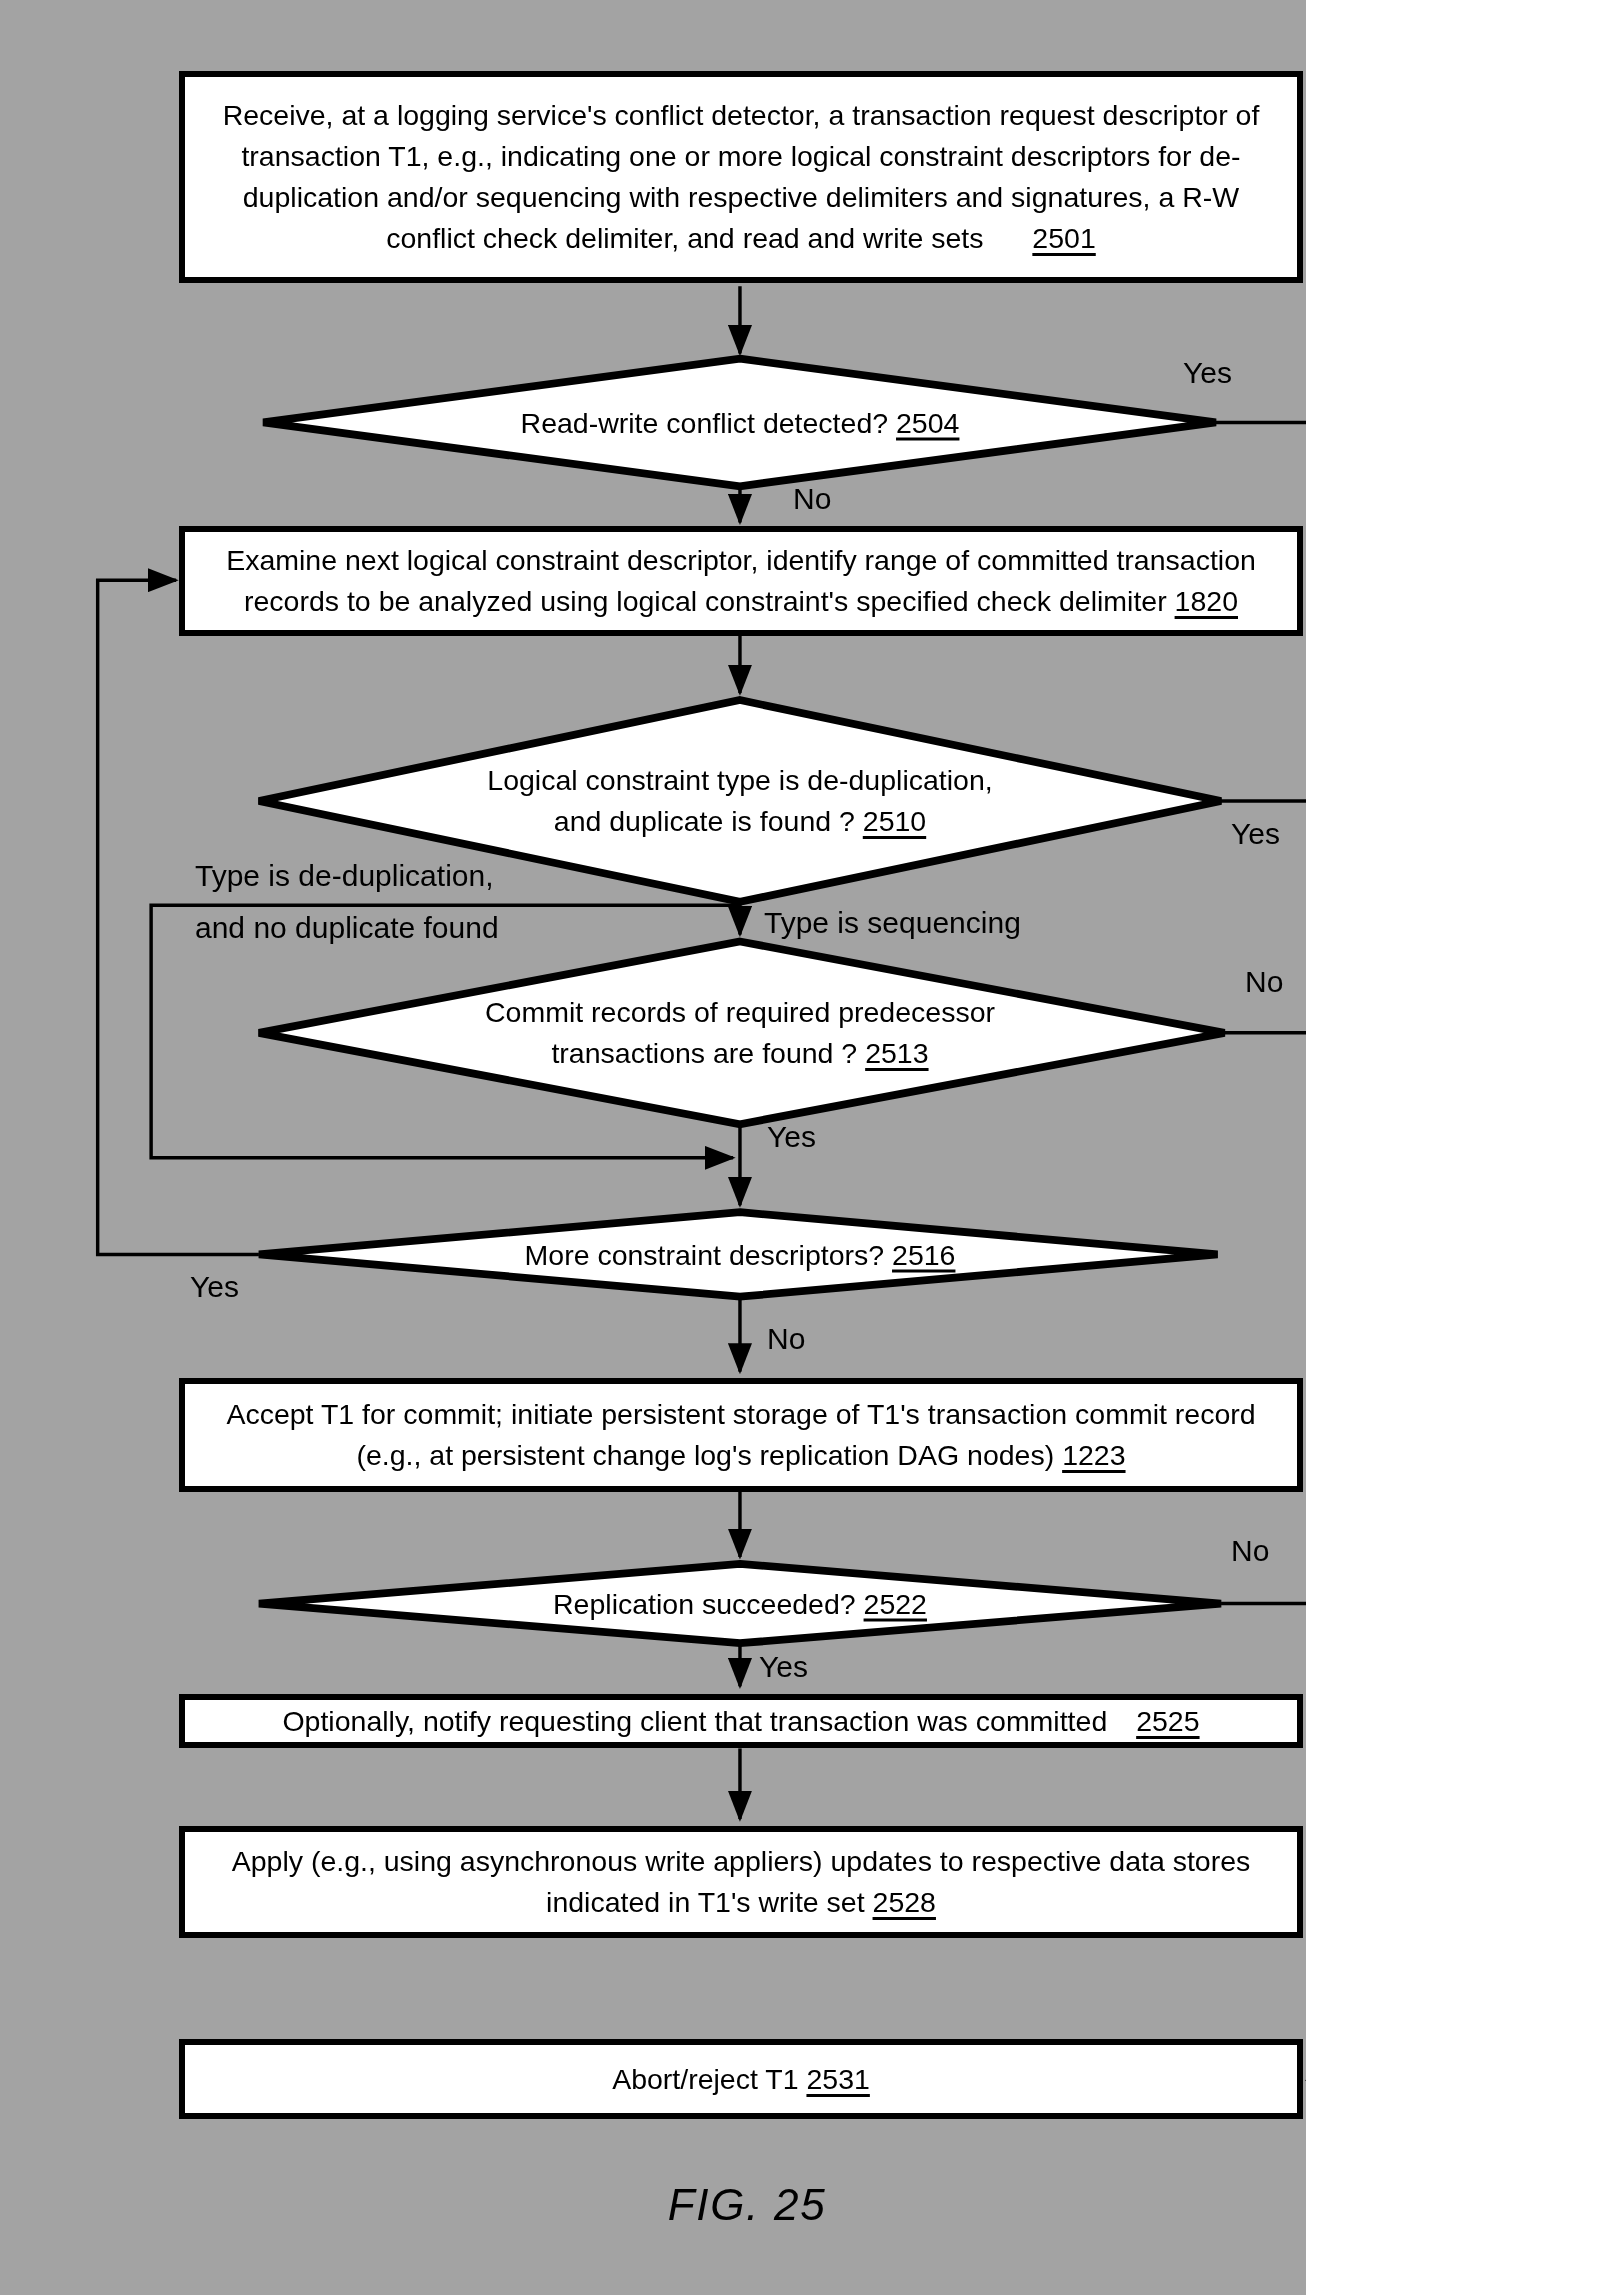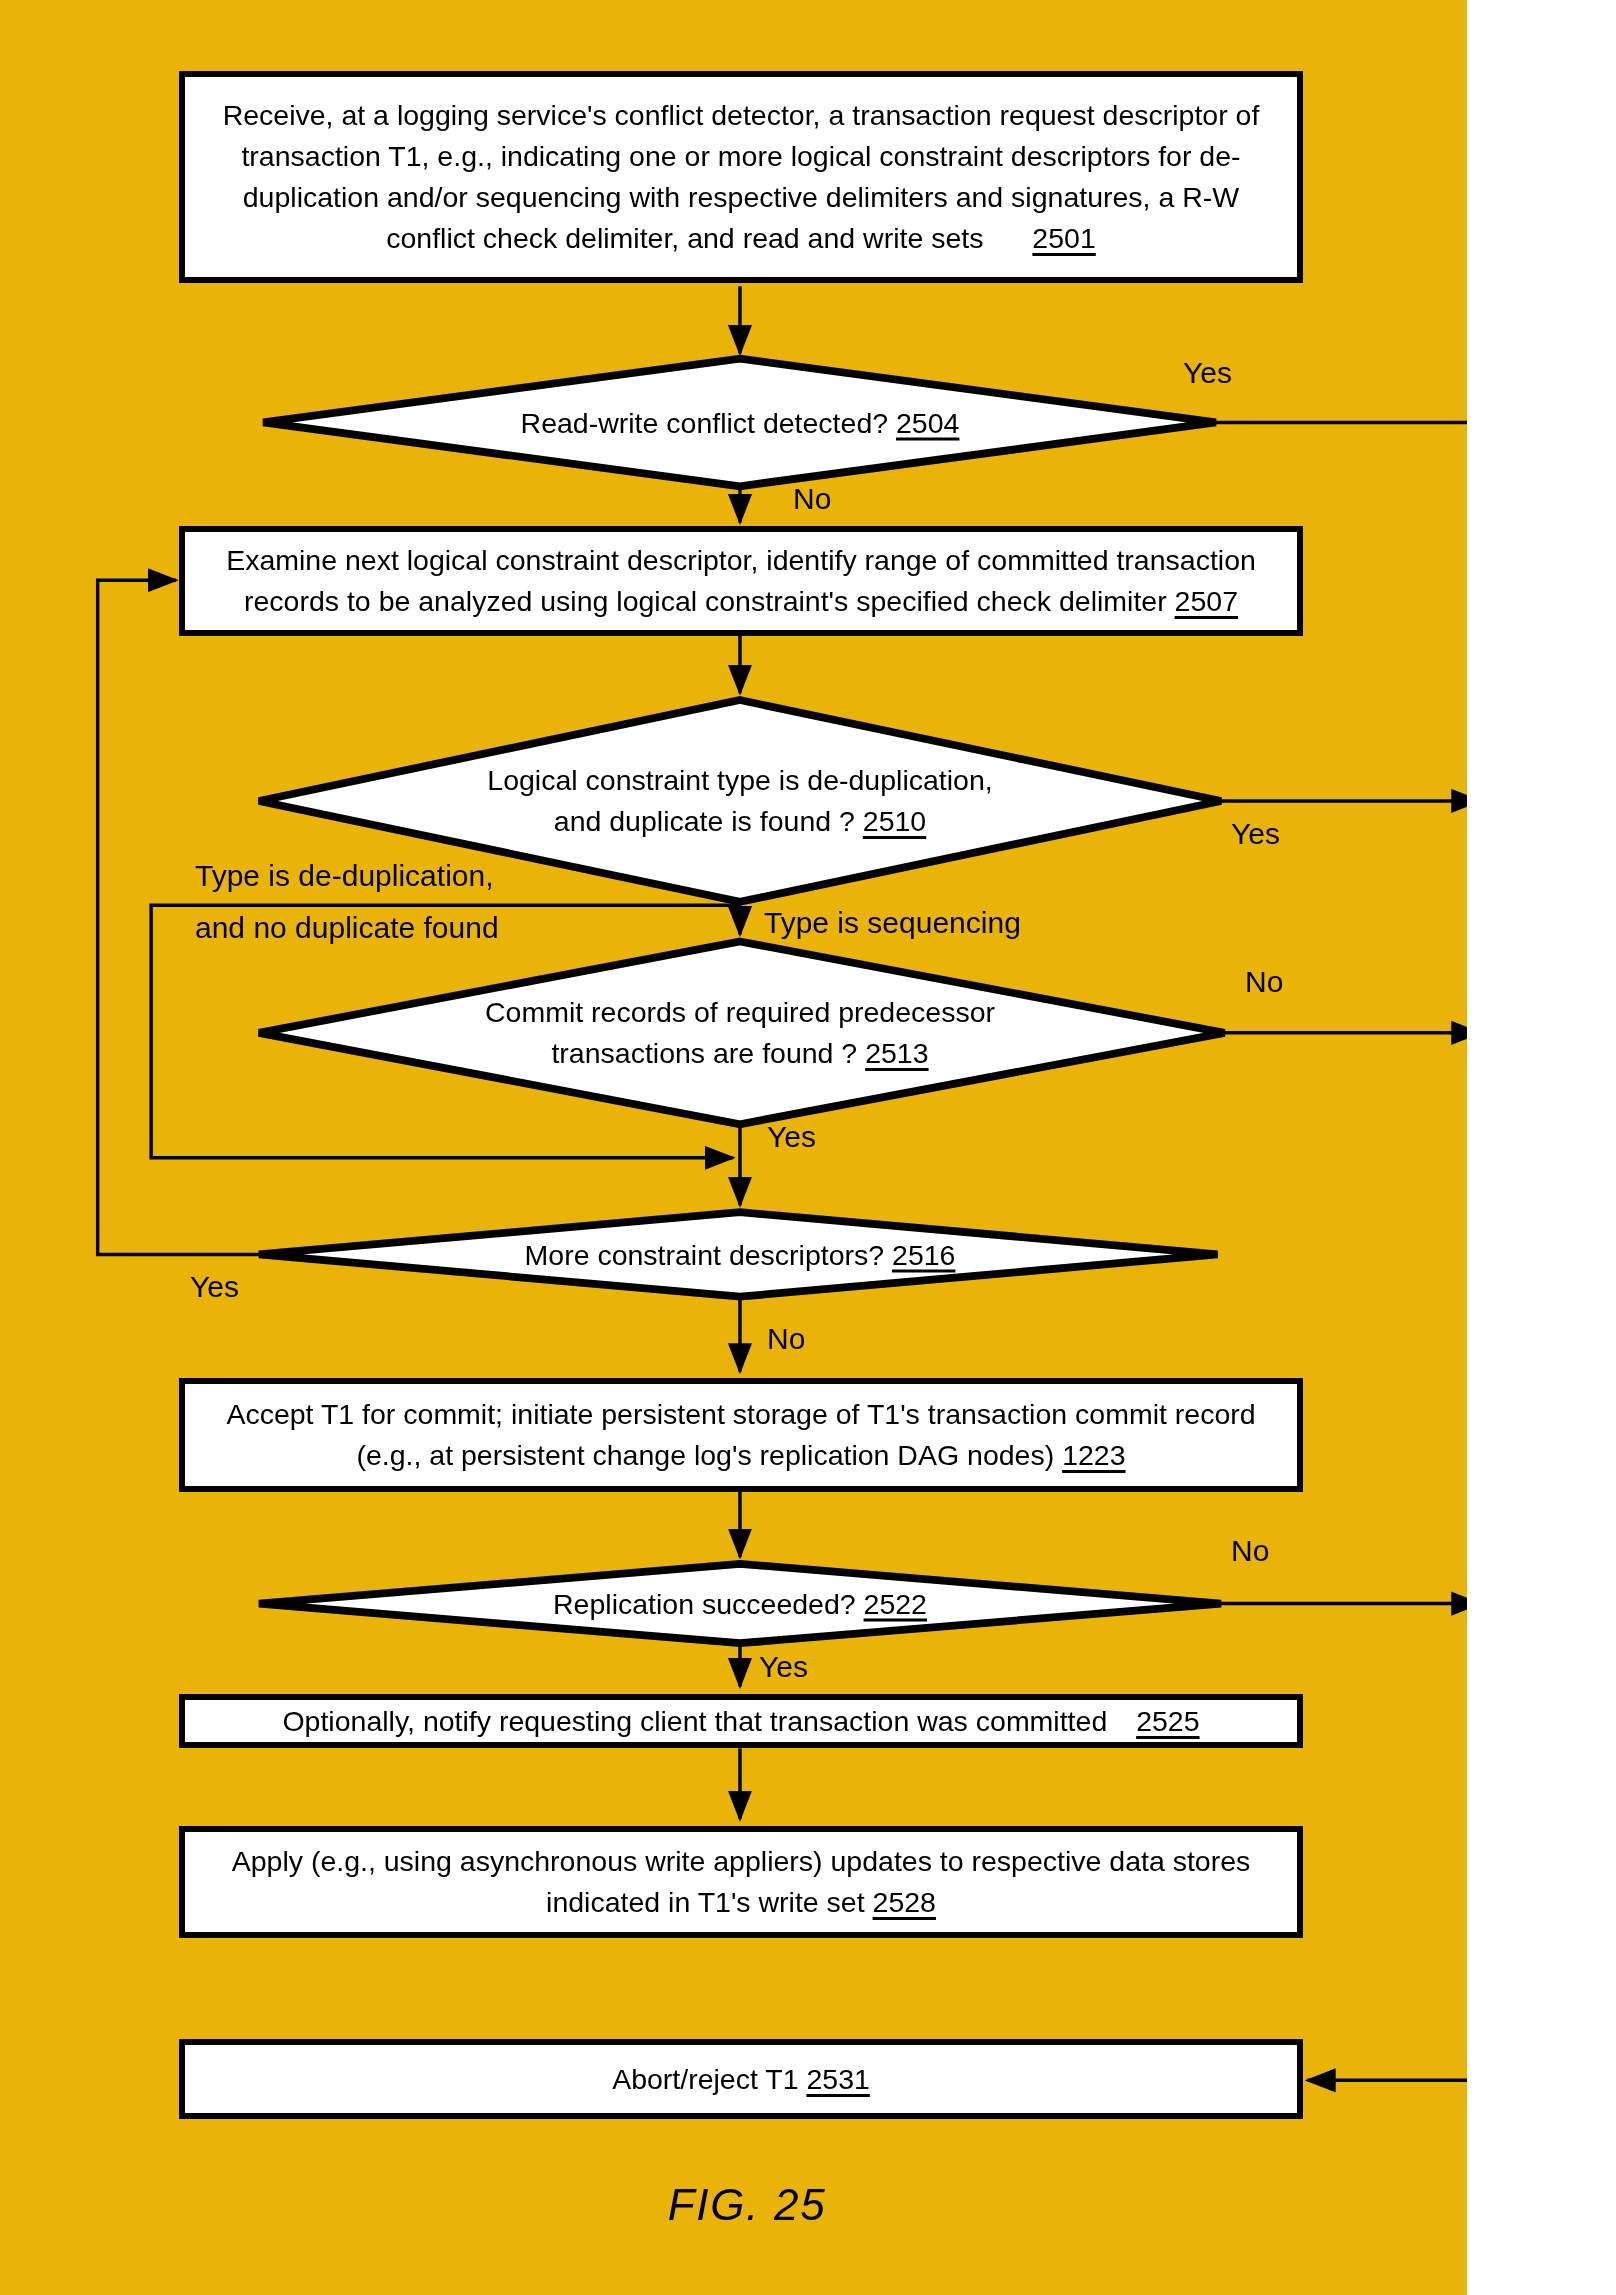--- a/index.html
+++ b/index.html
@@ -1,20 +1,20 @@
 <!DOCTYPE html>
 <html style="font-size:14px"><head>
 <meta charset="utf-8">
 <style>
   html, body { margin: 0; padding: 0; background: #ffffff; }
   .canvas {
     position: relative;
-    width: 1467px;
+    width: 1306px;
     height: 2295px;
-    background: #eab308;
+    background: #a3a3a3;
     color: #000000;
     font-family: "Liberation Sans", sans-serif;
     overflow: hidden;
   }
   .wires { position: absolute; left: 0; top: 0; }
   .wires path { fill: none; stroke: #000; stroke-width: 4; }
   .wires polygon { fill: #fff; stroke: #000; stroke-width: 9; }
   .box {
     position: absolute;
     box-sizing: border-box;
@@ -91,21 +91,21 @@
 
   <div class="box" style="left:179px; top:71px; width:1124px; height:212px;">
     <div><span class="txt">Receive, at a logging service's conflict detector, a transaction request descriptor of
 transaction T1, e.g., indicating one or more logical constraint descriptors for de-
 duplication and/or sequencing with respective delimiters and signatures, a R-W
 conflict check delimiter, and read and write sets</span> <span class="ref gap-lg">2501</span></div>
   </div>
 
   <div class="box" style="left:179px; top:526px; width:1124px; height:110px;">
     <div><span class="txt">Examine next logical constraint descriptor, identify range of committed transaction
-records to be analyzed using logical constraint's specified check delimiter</span> <span class="ref">2507</span></div>
+records to be analyzed using logical constraint's specified check delimiter</span> <span class="ref">1820</span></div>
   </div>
 
   <div class="box" style="left:179px; top:1378px; width:1124px; height:114px;">
     <div><span class="txt">Accept T1 for commit; initiate persistent storage of T1's transaction commit record
 (e.g., at persistent change log's replication DAG nodes)</span> <span class="ref">1223</span></div>
   </div>
 
   <div class="box" style="left:179px; top:1694px; width:1124px; height:54px;">
     <div><span class="txt">Optionally, notify requesting client that transaction was committed</span> <span class="ref gap-sm">2525</span></div>
   </div>

